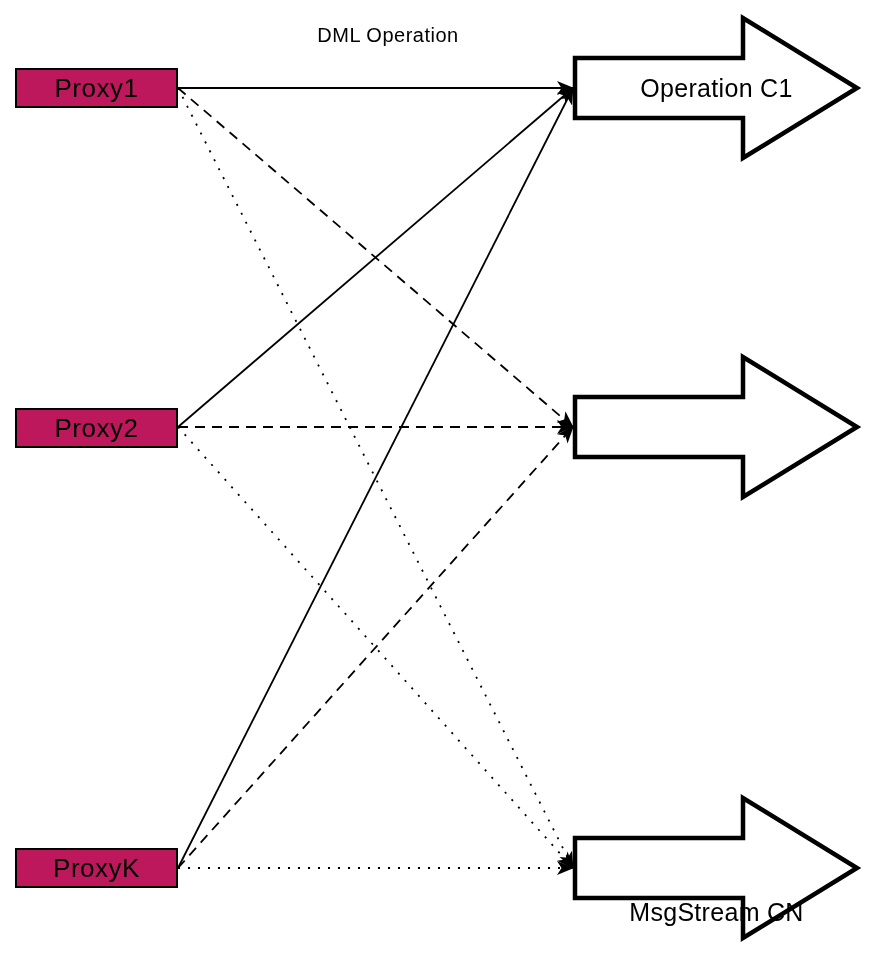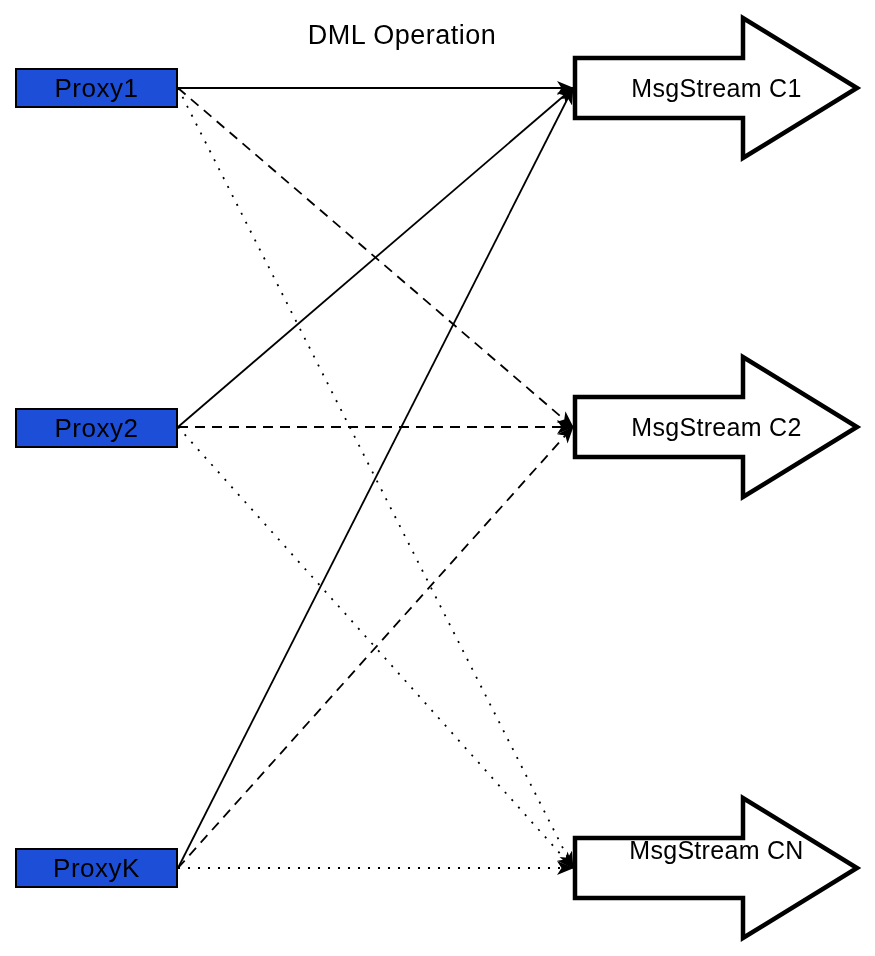--- a/index.html
+++ b/index.html
@@ -32,21 +32,21 @@
     stroke-width: 1.8;
     fill: none;
   }
   .proxy-box {
     position: absolute;
     left: 15px;
     width: 163px;
     height: 40px;
     box-sizing: border-box;
     border: 2.5px solid #000000;
-    background: #1d4ed8;
+    background: #be185d;
     display: flex;
     align-items: center;
     justify-content: center;
     font-size: 26px;
     letter-spacing: 0.5px;
     white-space: nowrap;
   }
   .proxy-box.p1 { top: 68px; }
   .proxy-box.p2 { top: 408px; }
   .proxy-box.pk { top: 848px; justify-content: center; }
@@ -58,28 +58,28 @@
     display: flex;
     align-items: center;
     justify-content: center;
     font-size: 25px;
     letter-spacing: 0.3px;
     white-space: nowrap;
     pointer-events: none;
   }
   .stream-label.s1 { top: 68px; }
   .stream-label.s2 { top: 407px; }
-  .stream-label.sn { top: 830px; }
+  .stream-label.sn { top: 892px; }
   .diagram-title {
     position: absolute;
-    left: 402px;
+    left: 388px;
     top: 22px;
     transform: translateX(-50%);
     text-align: center;
-    font-size: 27px;
+    font-size: 20px;
     line-height: 26px;
     letter-spacing: 0.5px;
     white-space: nowrap;
   }
 </style>
 </head>
 <body>
 
 <div class="canvas">
 
@@ -112,22 +112,19 @@
     <span>Proxy1</span>
   </div>
   <div class="proxy-box p2">
     <span>Proxy2</span>
   </div>
   <div class="proxy-box pk">
     <span>ProxyK</span>
   </div>
 
   <div class="stream-label s1">
-    <span>MsgStream C1</span>
-  </div>
-  <div class="stream-label s2">
-    <span>MsgStream C2</span>
+    <span>Operation C1</span>
   </div>
   <div class="stream-label sn">
     <span>MsgStream CN</span>
   </div>
 
 </div>
 
 </body></html>

